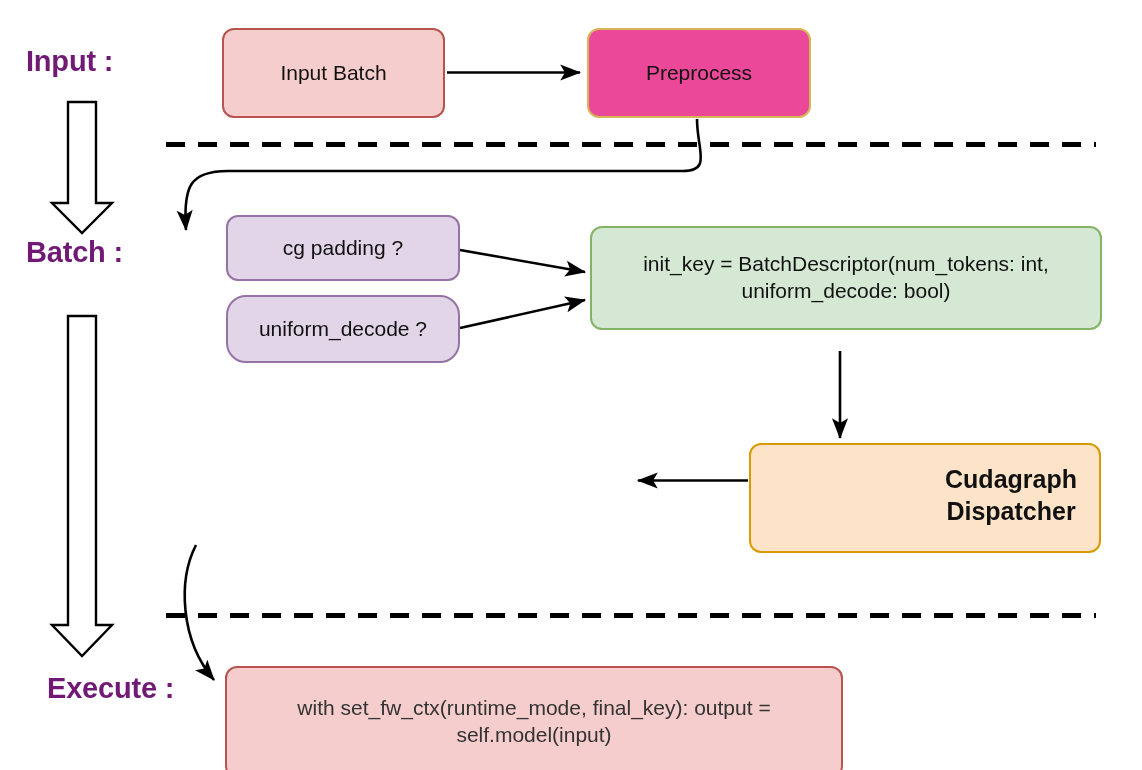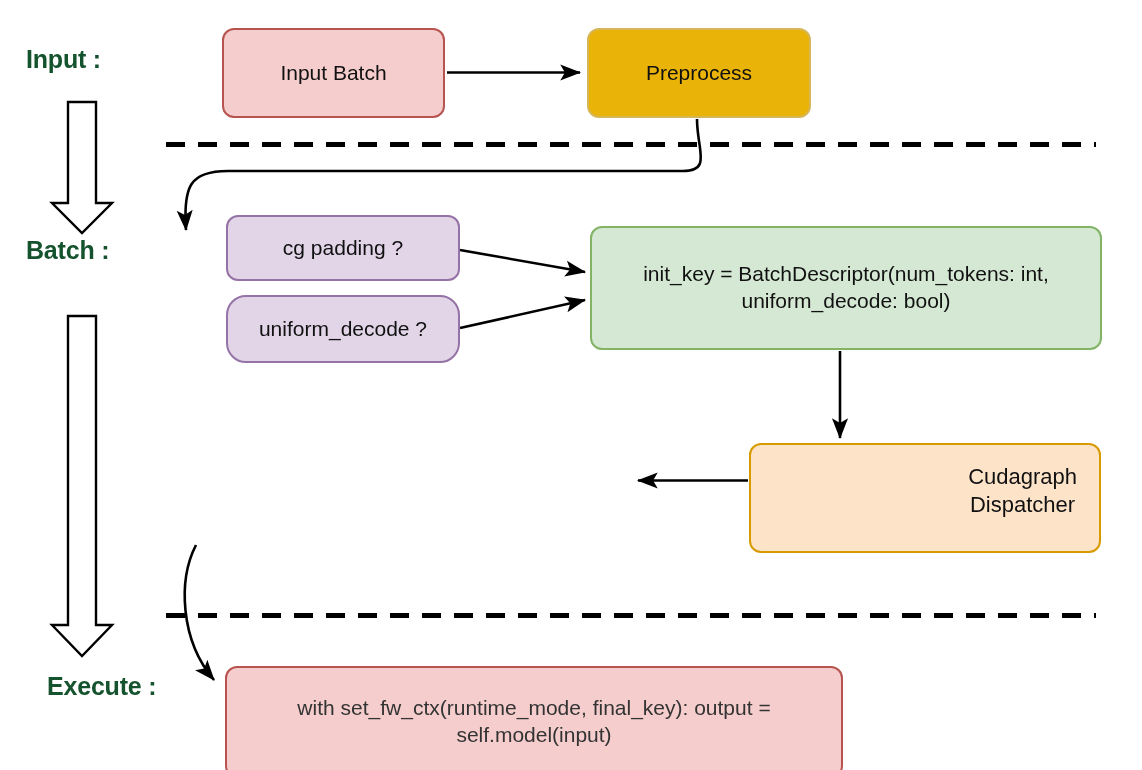--- a/index.html
+++ b/index.html
@@ -20,43 +20,43 @@
     position: absolute;
     left: 0; top: 0;
     width: 1142px;
     height: 770px;
     pointer-events: none;
   }
   .stage-label {
     position: absolute;
     font-family: "Liberation Sans", sans-serif;
     font-weight: bold;
-    font-size: 25px;
-    color: #14532d;
+    font-size: 29px;
+    color: #701a75;
     white-space: nowrap;
     letter-spacing: -0.2px;
   }
   .node {
     position: absolute;
     box-sizing: border-box;
     display: flex;
     align-items: center;
     justify-content: center;
     text-align: center;
     border-radius: 12px;
     border-width: 2px;
     border-style: solid;
     font-family: "Liberation Sans", sans-serif;
     font-size: 21px;
     color: #111111;
     line-height: 1.28;
     padding: 4px 8px;
   }
   .node-pink   { background: #f6cdcd; border-color: #b85450; }
-  .node-yellow { background: #eab308; border-color: #d6b656; }
+  .node-yellow { background: #ec4899; border-color: #d6b656; }
   .node-purple { background: #e1d5e7; border-color: #9673a6; }
   .node-green  { background: #d5e8d4; border-color: #82b366; }
   .node-blue   { background: #cfe2f7; border-color: #6c8ebf; }
   .node-orange-outer { background: #fde3c8; border-color: #d79b00; }
   .node-orange-inner { background: #fad2b4; border-color: #d79b00; }
   .node-code-pink { background: #f6cdcd; border-color: #b85450; color: #333333; }
 </style>
 </head>
 <body>
 
@@ -100,26 +100,26 @@
   <div class="stage-label" style="left:6px; top:672px;margin-left:41px;">Execute :</div>
 
   <div class="node node-pink" style="left:222px; top:28px; width:223px; height:90px;">Input Batch</div>
 
   <div class="node node-yellow" style="left:587px; top:28px; width:224px; height:90px;">Preprocess</div>
 
   <div class="node node-purple" style="left:226px; top:215px; width:234px; height:66px;">cg padding ?</div>
 
   <div class="node node-purple" style="left:226px; top:295px; width:234px; height:68px;border-radius:20px;">uniform_decode ?</div>
 
-  <div class="node node-green" style="left:590px; top:226px; width:512px; height:124px; padding:0 16px;">init_key = BatchDescriptor(num_tokens: int, uniform_decode: bool)</div>
+  <div class="node node-green" style="left:590px; top:226px; width:512px; height:104px; padding:0 16px;">init_key = BatchDescriptor(num_tokens: int, uniform_decode: bool)</div>
 
 
   <div class="node node-orange-outer" style="left:749px; top:443px; width:352px; height:110px;
               align-items:flex-start; justify-content:flex-end;
-              padding:18px 22px 0 0; white-space:pre-line; font-size:22px;">Cudagraph
+              padding:18px 22px 0 0; white-space:pre-line; font-size:25px;font-weight:bold;">Cudagraph
 Dispatcher</div>
 
 
   <div class="node node-code node-code-pink" style="left:225px; top:666px; width:618px; height:112px;
               flex-direction:column; justify-content:center; align-items:flex-start;">with set_fw_ctx(runtime_mode, final_key):
     output = self.model(input)</div>
 
 </div>
 
 </body></html>

